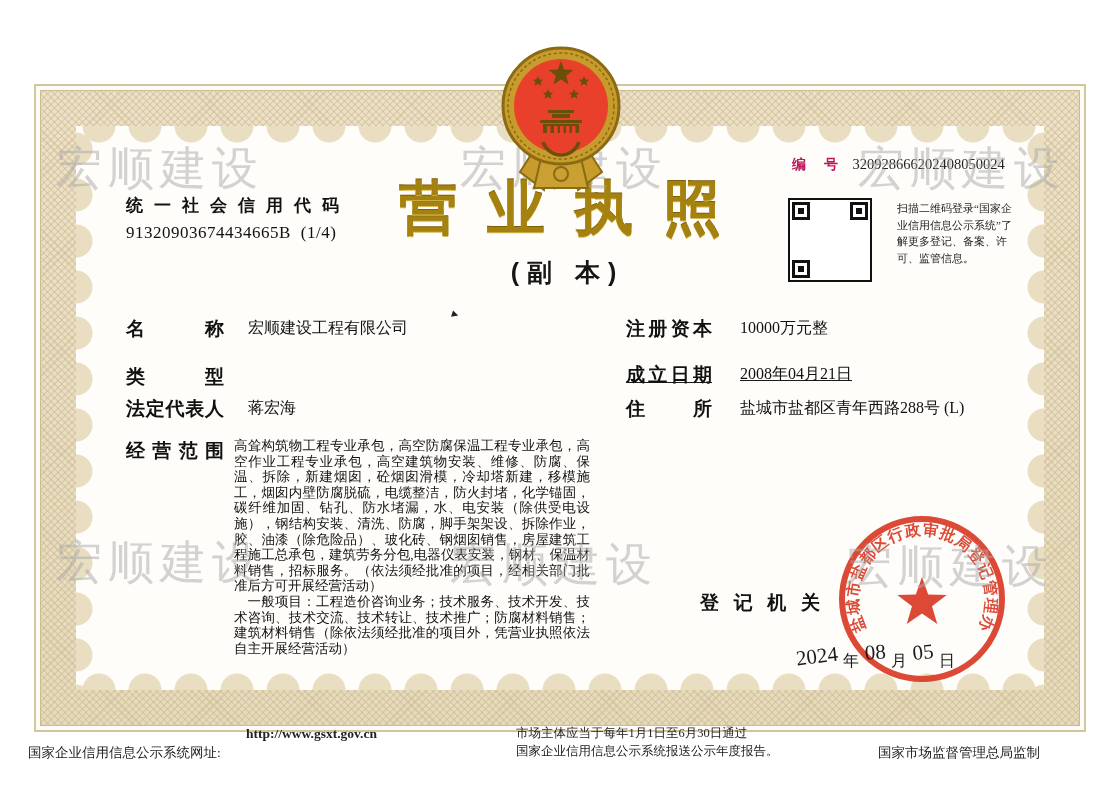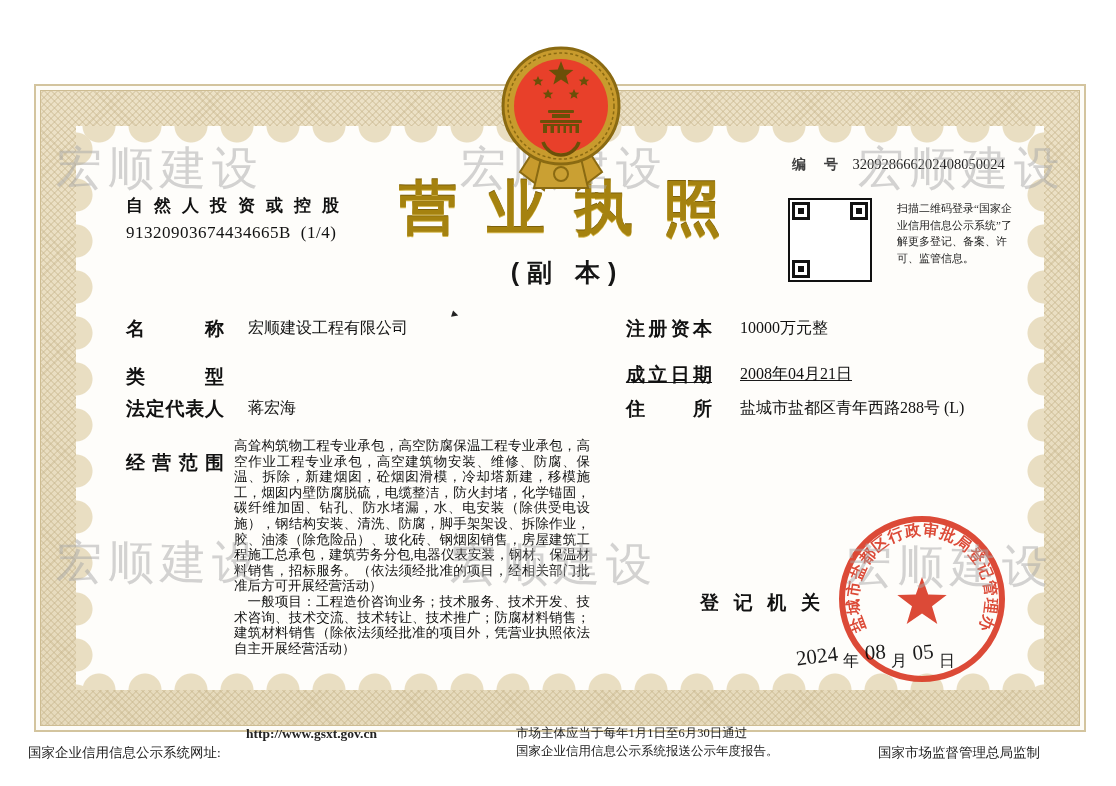--- a/index.html
+++ b/index.html
@@ -41,21 +41,21 @@
       font-weight:700;font-size:17px;letter-spacing:11px;color:#111;}
   .credit-code{position:absolute;left:90px;top:137px;font-size:17px;letter-spacing:.5px;color:#111;}
   .credit-page{margin-left:10px;}
   .title{position:absolute;left:0;right:0;top:84px;text-align:center;
       font-family:"Liberation Sans","DejaVu Sans",sans-serif;font-weight:700;font-size:58px;
       letter-spacing:30px;text-indent:30px;color:#a5820f;
       text-shadow:0 1px 0 #d8bb55, 0 -1px 0 #7c600a;}
   .subtitle{position:absolute;left:0;right:0;top:170px;text-align:center;
       font-family:"Liberation Sans",sans-serif;font-weight:700;font-size:25px;letter-spacing:8px;color:#161616;padding-left:15px;}
   .serial{position:absolute;left:756px;top:70px;font-size:14.5px;color:#222;white-space:nowrap;}
-  .serial b{font-family:"Liberation Sans",sans-serif;font-size:14px;letter-spacing:7px;margin-right:4px;color:#404040;}
+  .serial b{font-family:"Liberation Sans",sans-serif;font-size:14px;letter-spacing:7px;margin-right:4px;color:#be185d;}
 
   
   .qr{position:absolute;left:752px;top:112px;width:84px;height:84px;background:#fff;
       border:2px solid #111;box-sizing:border-box;
       background-image:
         repeating-linear-gradient(90deg,#151515 0 4px, transparent 4px 8px, #151515 8px 10px, transparent 10px 15px),
         repeating-linear-gradient(0deg,#151515 0 4px, transparent 4px 9px, #151515 9px 11px, transparent 11px 14px);
       background-blend-mode:screen;}
   .qr .finder{position:absolute;width:18px;height:18px;background:#fff;border:3px solid #111;box-sizing:border-box;}
   .qr .finder::after{content:"";position:absolute;inset:3px;background:#111;}
@@ -65,21 +65,21 @@
   
   .row{position:absolute;display:flex;}
   .flabel{font-family:"Liberation Sans","DejaVu Sans",sans-serif;font-weight:700;font-size:19px;color:#111;
       text-align:justify;text-align-last:justify;flex:none;}
   .lw{width:98px;margin-right:24px;}
   .rw{width:86px;margin-right:28px;}
   .fvalue{font-size:16px;color:#111;padding-top:2px;white-space:nowrap;}
   .scope-block{position:absolute;left:198px;top:352px;width:356px;font-size:13.5px;line-height:15.6px;
       text-align:justify;color:#111;}
   .scope-general{text-indent:1em;}
-  .scope-label{position:absolute;left:90px;top:352px;margin-top:12px;}
+  .scope-label{position:absolute;left:90px;top:352px;}
 
   
   .authority{position:absolute;left:664px;top:504px;width:120px;font-family:"Liberation Sans",sans-serif;
       font-weight:700;font-size:19px;color:#111;text-align:justify;text-align-last:justify;}
   .dateline{position:absolute;left:760px;top:558px;width:260px;font-size:17px;color:#1a1a1a;white-space:nowrap;}
   .dateline .num{font-size:21px;display:inline-block;}
   .dateline .y{transform:rotate(-7deg);}
   .dateline .m{transform:rotate(-4deg) translateY(-4px);}
   .dateline .d{transform:rotate(-6deg) translateY(-4px);}
   .dateline .cn{font-size:16px;display:inline-block;margin:0 6px 0 5px;transform:translateY(3px);}
@@ -104,21 +104,21 @@
 <div class="cert">
   <div class="band"></div>
   <div class="inner"></div>
   <div class="sc sc-top"></div>
   <div class="sc sc-bottom"></div>
   <div class="sc sc-left"></div>
   <div class="sc sc-right"></div>
 
   <div class="content">
 
-    <div class="credit-label">自然人投资或控股</div>
+    <div class="credit-label">统一社会信用代码</div>
     <div class="credit-code">
       <span>91320903674434665B</span><span class="credit-page">(1/4)</span>
     </div>
 
     <div class="title">营业执照</div>
     <div class="subtitle">(副 本)</div>
 
     <div class="serial">
       <b>编 号</b>
       <span>320928666202408050024</span>

